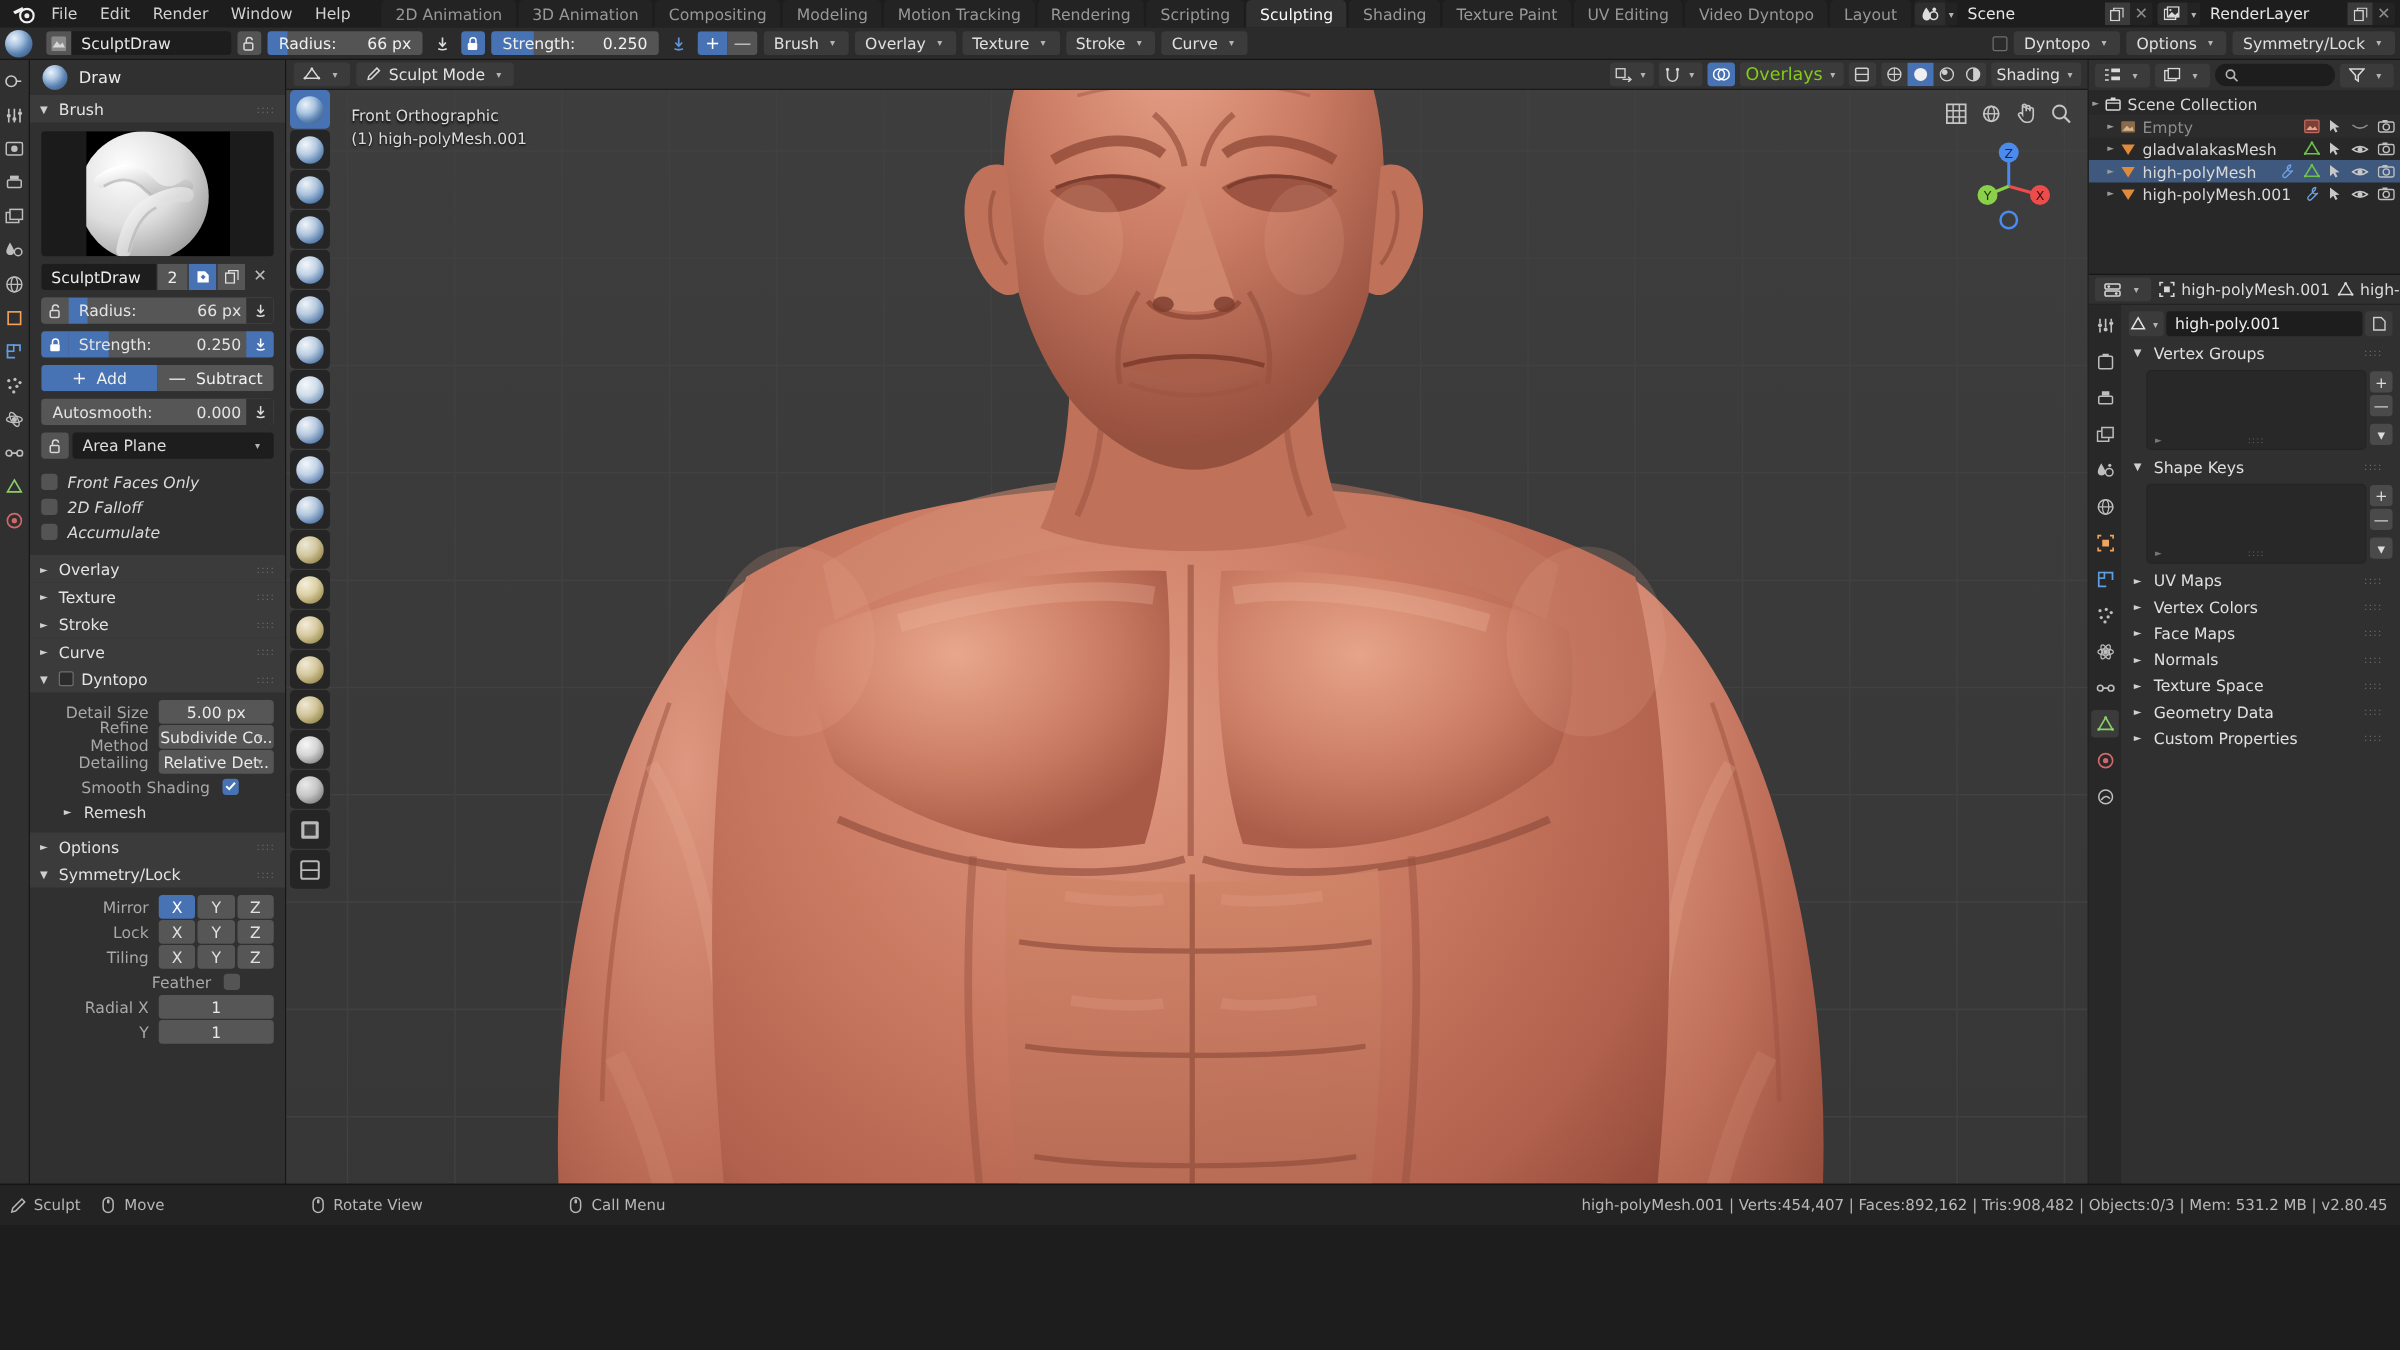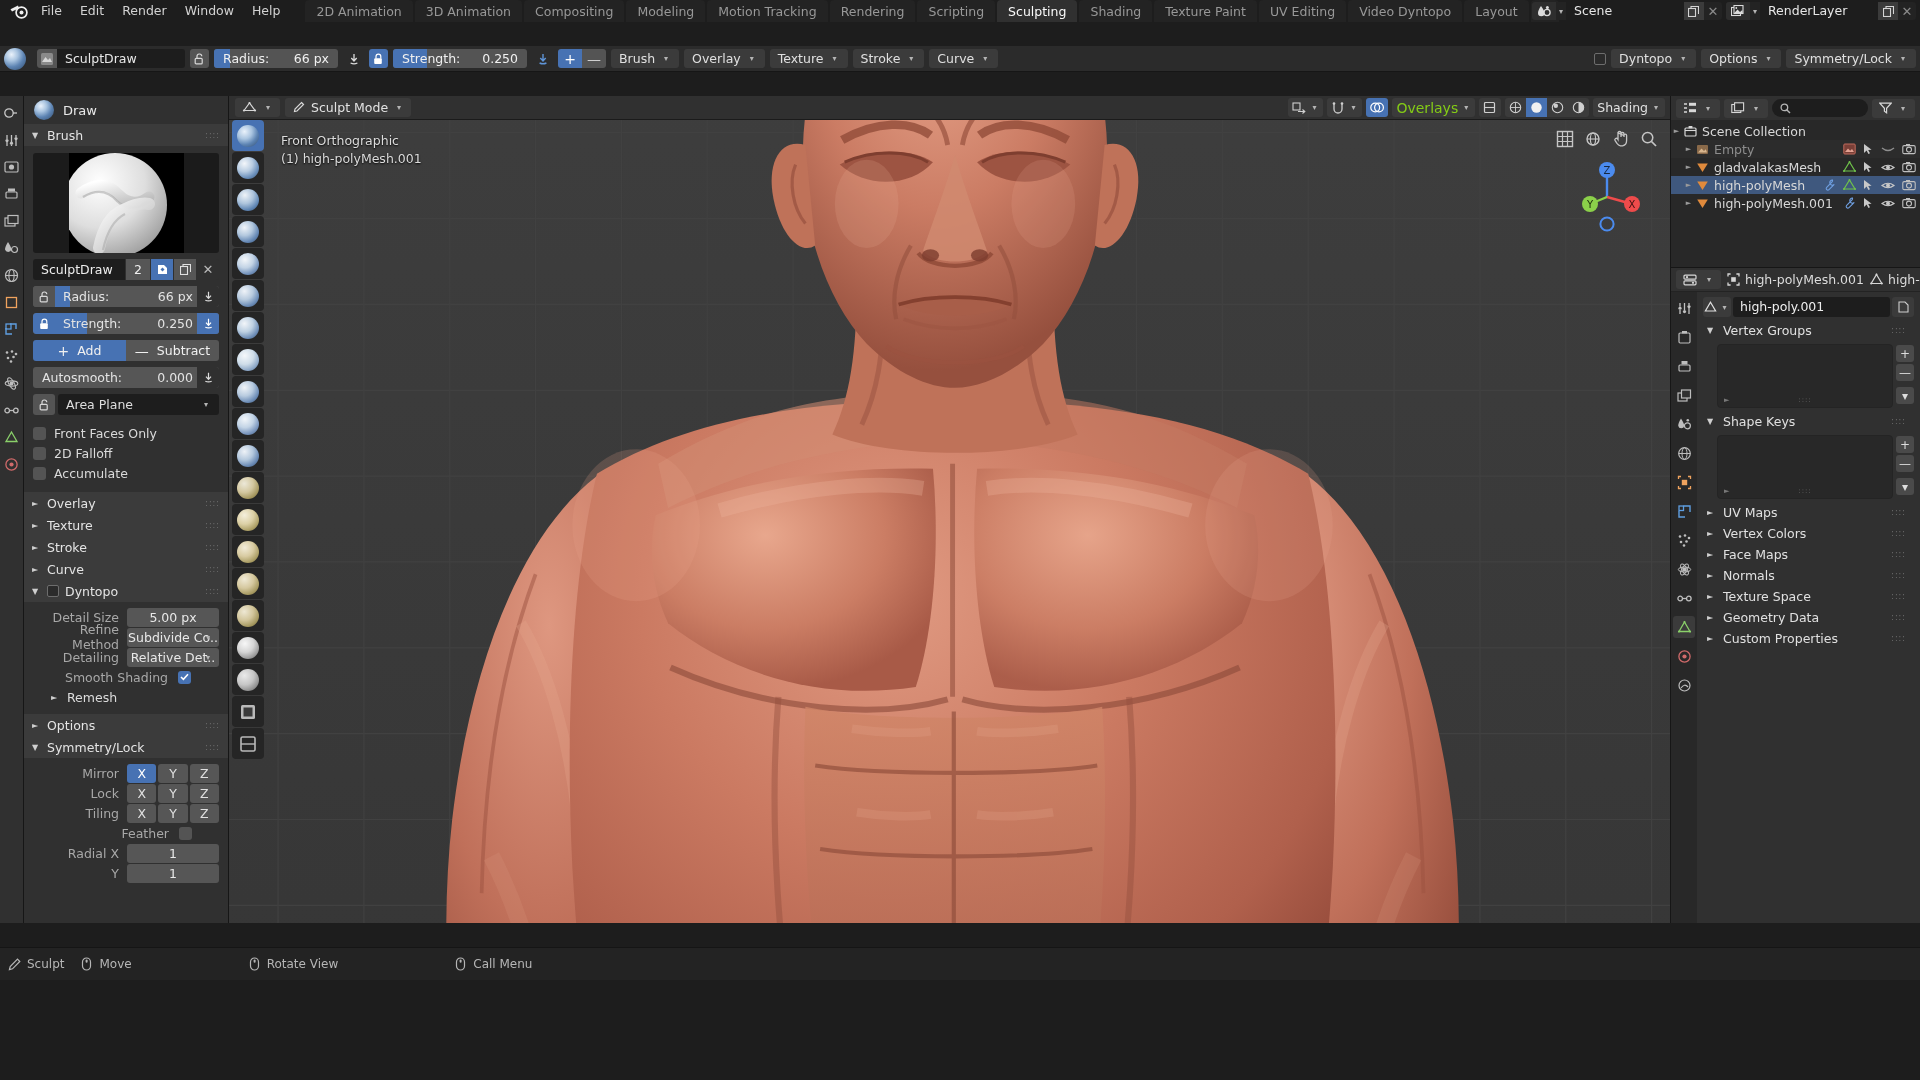--- a/index.html
+++ b/index.html
@@ -1,18 +1,18 @@
 <!DOCTYPE html>
 <html><head>
 <meta charset="utf-8">
 <style>
   * { box-sizing: border-box; margin:0; padding:0; }
   html,body { width:1920px; height:1080px; overflow:hidden; background:#1d1d1d;
     font-family:"DejaVu Sans", sans-serif; font-size:12.5px; color:#e3e3e3; }
-  .app { position:relative; width:1920px; height:980px; display:flex; flex-direction:column;gap:24px; }
+  .app { position:relative; width:1920px; height:980px; display:flex; flex-direction:column; }
 
   
   .topbar { height:22px; background:#1d1d1d; display:flex; align-items:center;
             flex:0 0 22px; padding-left:6px; position:relative; }
   .blender-logo { width:26px; height:18px; display:flex; align-items:center; justify-content:center; }
   .menu-item { padding:0 9px; height:18px; line-height:18px; color:#d2d2d2; font-size:12.5px;
                border-radius:3px; white-space:nowrap; }
   .ws-tabs { display:flex; align-items:flex-end; height:22px; margin-left:16px; }
   .ws-tab { padding:0 11px; height:22px; line-height:23px; font-size:12.5px; color:#989898;
             background:#232323; border-radius:4px 4px 0 0; margin-right:2px; white-space:nowrap; }
@@ -91,21 +91,21 @@
   .addsub div { flex:1; display:flex; align-items:center; justify-content:center; gap:8px;
                 font-size:12.5px; color:#f0f0f0; }
   .addsub .add { background:#4772b3; }
   .addsub .sub { background:#565656; }
   .slider { height:21px; background:#565656; border-radius:3px; display:flex; align-items:center;
             position:relative; overflow:hidden; }
   .enum-row { display:flex; gap:3px; align-items:center; }
   .enum-box { flex:1; height:21px; background:#1d1d1d; border-radius:3px; display:flex;
               align-items:center; padding:0 8px; font-size:12.5px; color:#dedede; }
   .enum-box .caret { margin-left:auto; }
-  .chk-row { display:flex; align-items:center; gap:8px; height:20px; font-size:12.5px; color:#dadada; }
+  .chk-row { display:flex; align-items:center; gap:8px; height:20px; font-size:12.5px; color:#dadada;font-style:italic; }
   .chk { width:13px; height:13px; background:#545454; border-radius:3px; flex:0 0 13px; }
   .chk.on { background:#4772b3; display:flex; align-items:center; justify-content:center; }
   .prop-row { display:flex; align-items:center; height:20px; gap:8px; }
   .prop-lbl { width:86px; text-align:right; font-size:12.5px; color:#a8a8a8; }
   .prop-val { flex:1; height:19px; background:#565656; border-radius:3px; display:flex;
               align-items:center; justify-content:center; font-size:12.5px; color:#e8e8e8; position:relative; }
   .prop-val .caret { position:absolute; right:6px; }
   .xyz-group { display:flex; gap:2px; flex:1; }
   .xyz { flex:1; height:19px; background:#565656; border-radius:3px; display:flex; align-items:center;
          justify-content:center; font-size:12.5px; color:#e0e0e0; }
@@ -1502,14 +1502,15 @@
         </svg>
       <span>Rotate View</span>
     </div>
     <div class="sb-item" style="margin-left:100px">
       <svg width="13" height="14" viewBox="0 0 13 14">
           <rect x="2.5" y="1" width="8" height="12" rx="4" fill="none" stroke="#b6b6b6" stroke-width="1.2"></rect>
           <rect x="5.6" y="2.4" width="2" height="3.4" rx="1" fill="#b6b6b6"></rect>
         </svg>
       <span>Call Menu</span>
     </div>
+    <div class="sb-right">high-polyMesh.001 | Verts:454,407 | Faces:892,162 | Tris:908,482 | Objects:0/3 | Mem: 531.2 MB | v2.80.45</div>
   </div>
 </div>
 
 </body></html>

